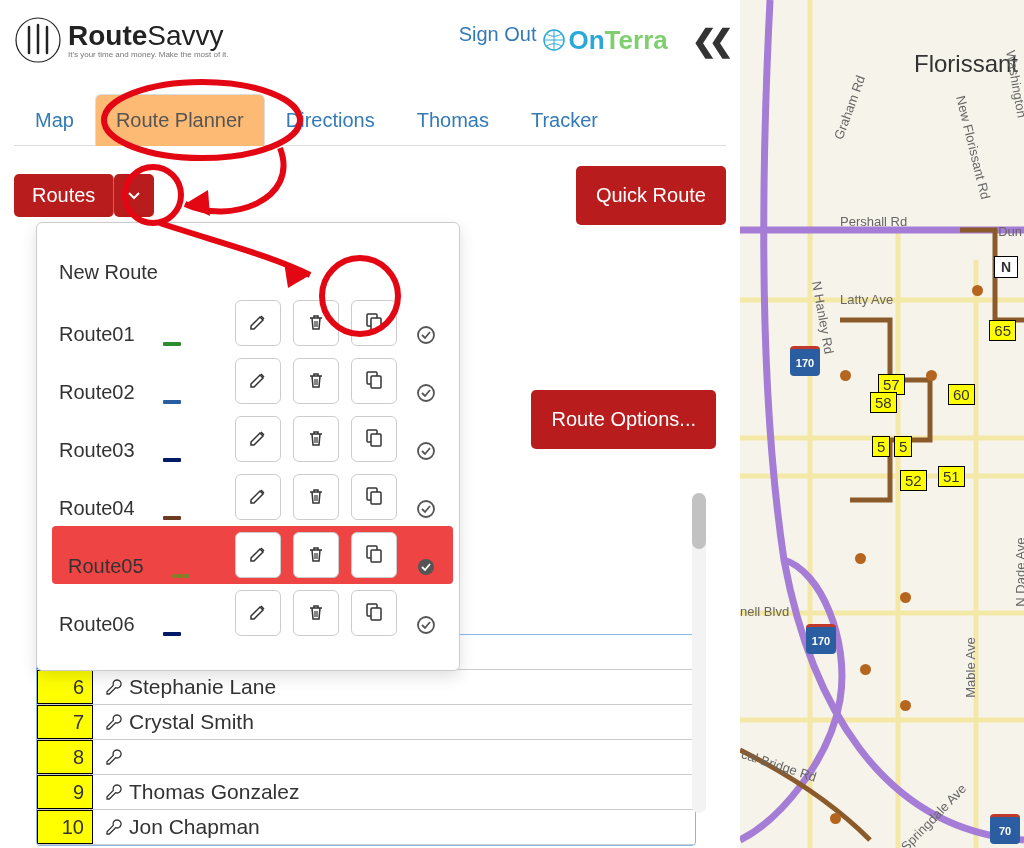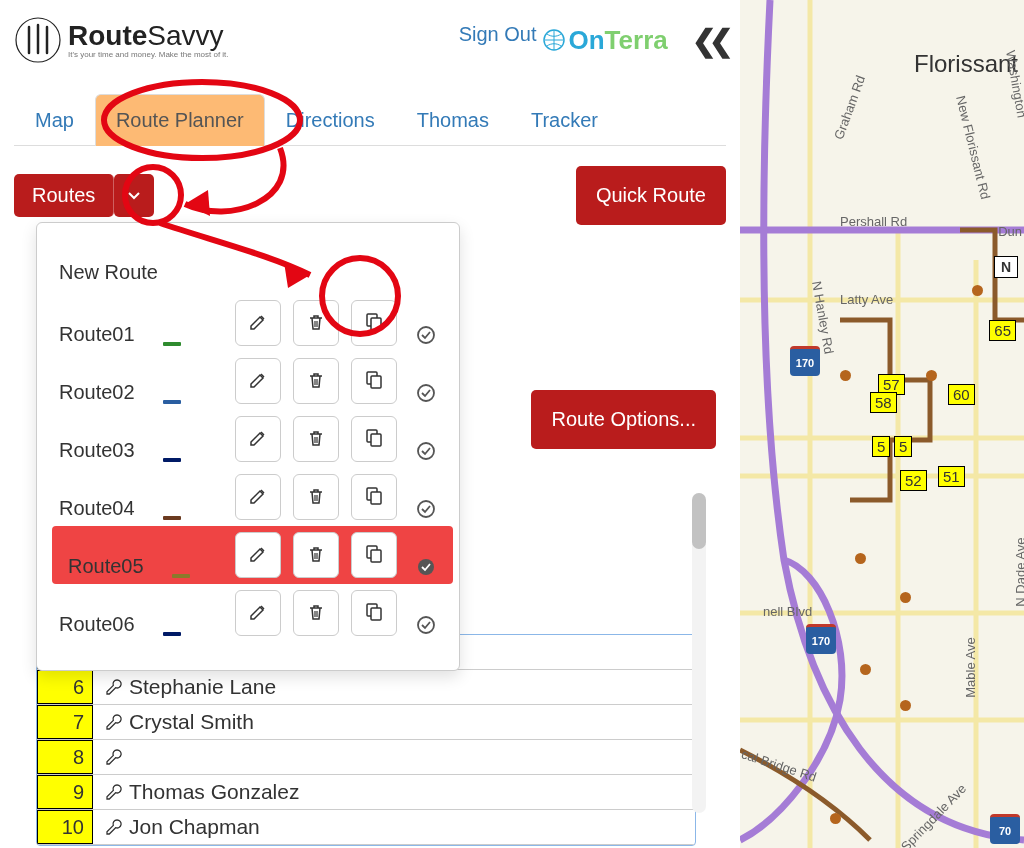--- a/index.html
+++ b/index.html
@@ -414,21 +414,21 @@
     <div class="city-label" style="top:50px; right:6px;">Florissant</div>
 
     <div class="road-label" style="top:100px; left:76px; transform:rotate(-70deg);">Graham Rd</div>
     <div class="road-label" style="top:110px; right:2px; transform:rotate(80deg); transform-origin:right;">Washington</div>
     <div class="road-label" style="top:140px; left:180px; transform:rotate(76deg);">New Florissant Rd</div>
     <div class="road-label" style="top:214px; left:100px;">Pershall Rd</div>
     <div class="road-label" style="top:224px; right:2px;">Dun</div>
     <div class="road-label" style="top:292px; left:100px;">Latty Ave</div>
     <div class="road-label" style="top:310px; left:46px; transform:rotate(80deg);">N Hanley Rd</div>
     <div class="road-label" style="top:530px; right:4px; transform:rotate(-90deg); transform-origin:right;">N Dade Ave</div>
-    <div class="road-label" style="top:604px; left:0px;padding-left:23px;">nell Blvd</div>
+    <div class="road-label" style="top:604px; left:0px;">nell Blvd</div>
     <div class="road-label" style="top:660px; right:24px; transform:rotate(-90deg);">Mable Ave</div>
     <div class="road-label" style="top:758px; left:0px; transform:rotate(18deg);">cal Bridge Rd</div>
     <div class="road-label" style="top:810px; left:150px; transform:rotate(-46deg);">Springdale Ave</div>
 
     <div class="shield" style="top:346px; left:50px;">170</div>
     <div class="shield" style="top:624px; left:66px;">170</div>
     <div class="shield" style="top:814px; right:4px;">70</div>
     <div class="n-shield" style="top:256px; right:6px;">N</div>
 
     <div class="marker" style="top:320px; right:8px;">65</div>

